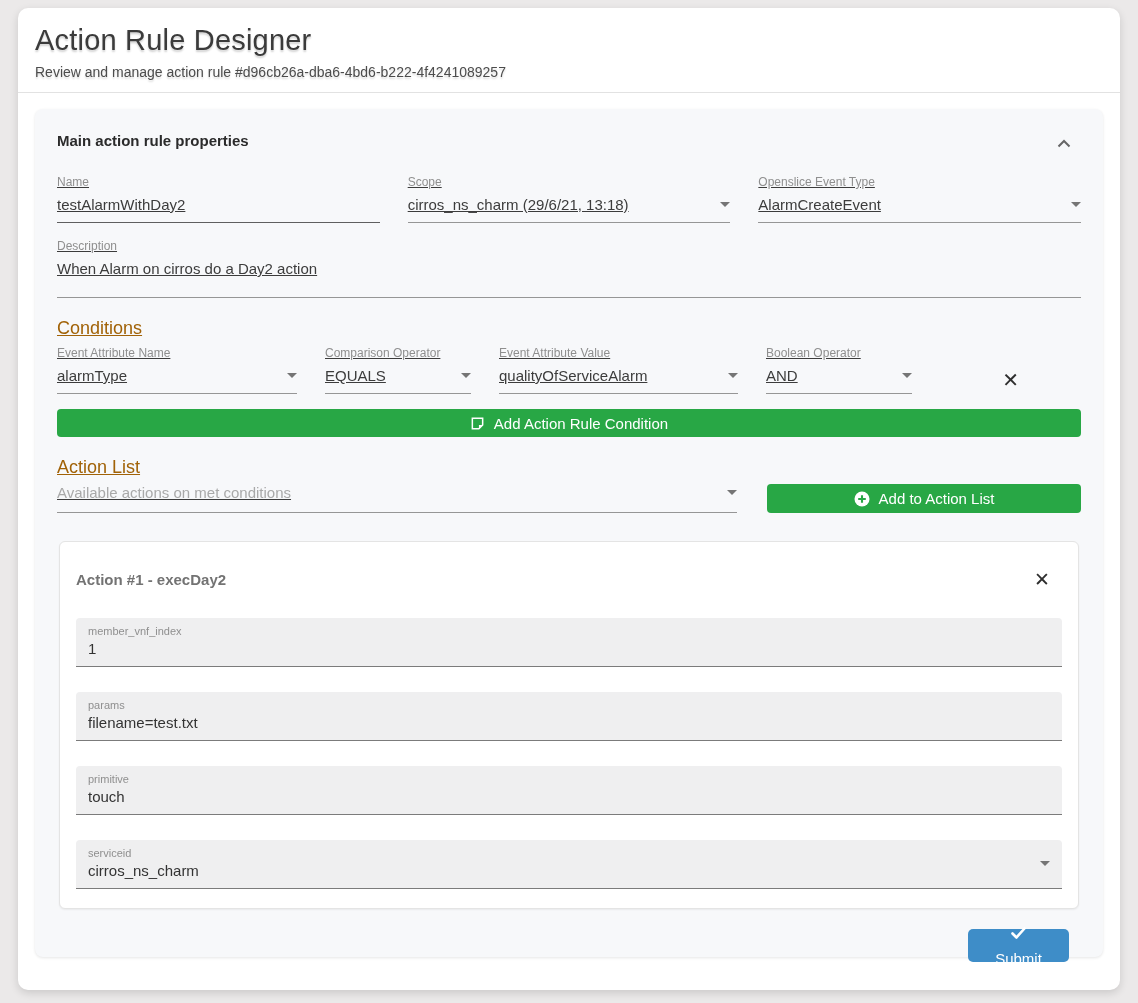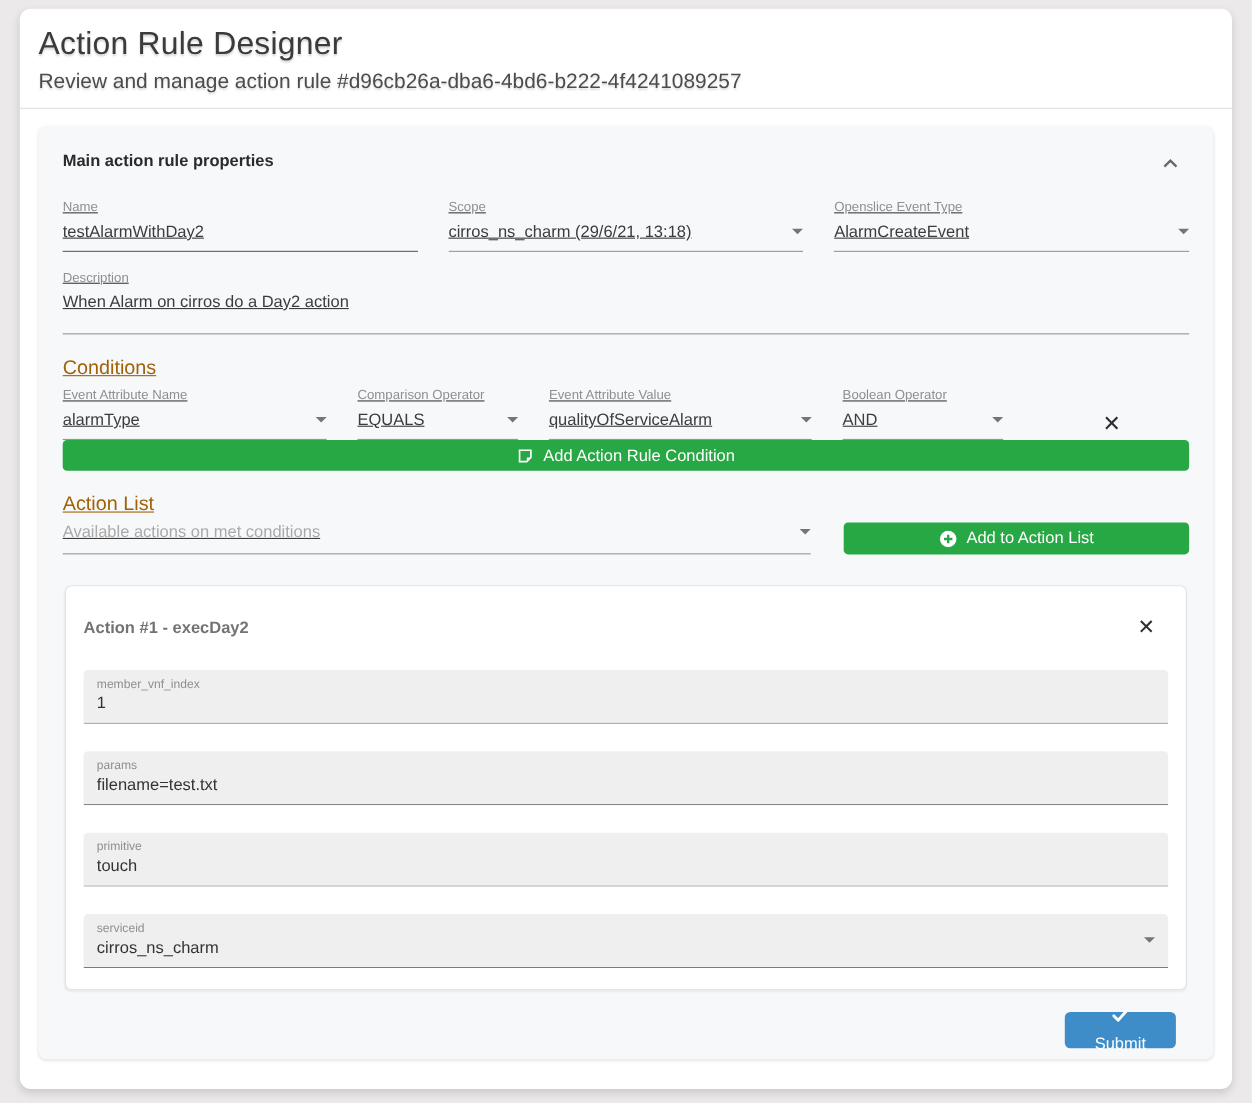--- a/index.html
+++ b/index.html
@@ -16,21 +16,21 @@
     background:#ffffff; border-radius:10px;
     box-shadow:0 3px 8px rgba(0,0,0,0.14);
   }
   
   .page-header { padding:16px 17px 12px 17px; border-bottom:1px solid #e2e2e2; }
   .page-title {
     font-size:29px; font-weight:400; color:#3b3b3b; letter-spacing:0.2px;
     text-shadow:0 2px 2px rgba(0,0,0,0.18);
   }
   .page-subtitle {
-    margin-top:7px; font-size:19px; color:#4c4c4c;
+    margin-top:7px; font-size:14px; color:#4c4c4c;
     text-shadow:0 2px 2px rgba(0,0,0,0.15);
   }
   
   .panel {
     margin:16px 17px; background:#f7f8fa; border-radius:8px;
     box-shadow:0 1px 3px rgba(0,0,0,0.10);
     padding:23px 22px 10px 22px;
     height:848px;
   }
   .panel-head { display:flex; justify-content:space-between; align-items:flex-start; }
@@ -61,21 +61,21 @@
   .cond-f1 { flex:0 0 240px; }
   .cond-f2 { flex:0 0 146px; }
   .cond-f3 { flex:0 0 239px; }
   .cond-f4 { flex:0 0 146px; }
   .x-btn {
     font-size:20px; color:#2e2e2e; cursor:pointer; line-height:1;
     margin-left:auto; margin-right:62px; margin-top:24px;
   }
   
   .btn-green {
-    margin-top:0; width:100%; height:28px; border:none; border-radius:4px;
+    margin-top:15px; width:100%; height:28px; border:none; border-radius:4px;
     background:#28a745; color:#ffffff; font-size:15px; font-family:inherit;
     display:flex; align-items:center; justify-content:center; gap:9px; cursor:pointer;
   }
   .btn-green .ic { display:flex; align-items:center; }
   
   .al-row { display:flex; gap:30px; margin-top:6px; align-items:center; }
   .al-select { flex:0 0 680px; }
   .al-select .uf-value { padding-bottom:11px; }
   .btn-green.inline { margin-top:0; flex:1; height:29px; }
   

